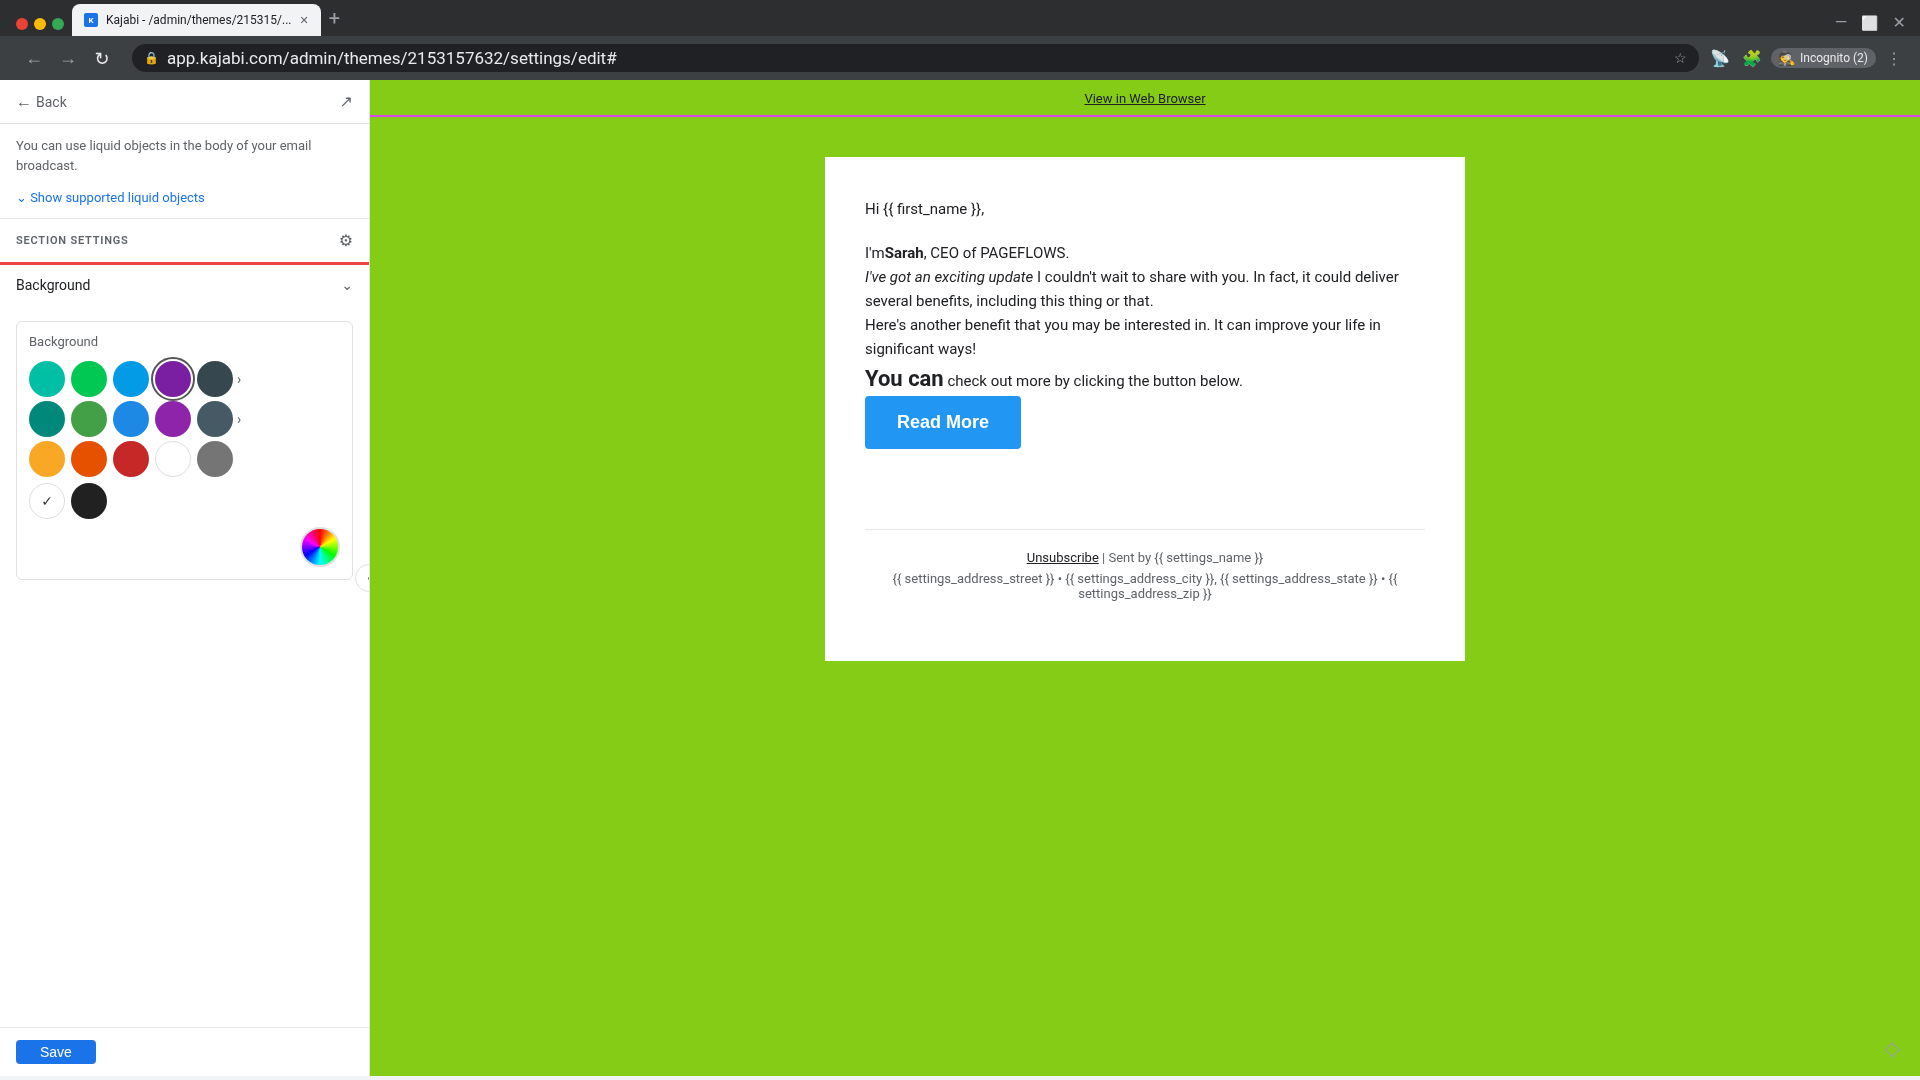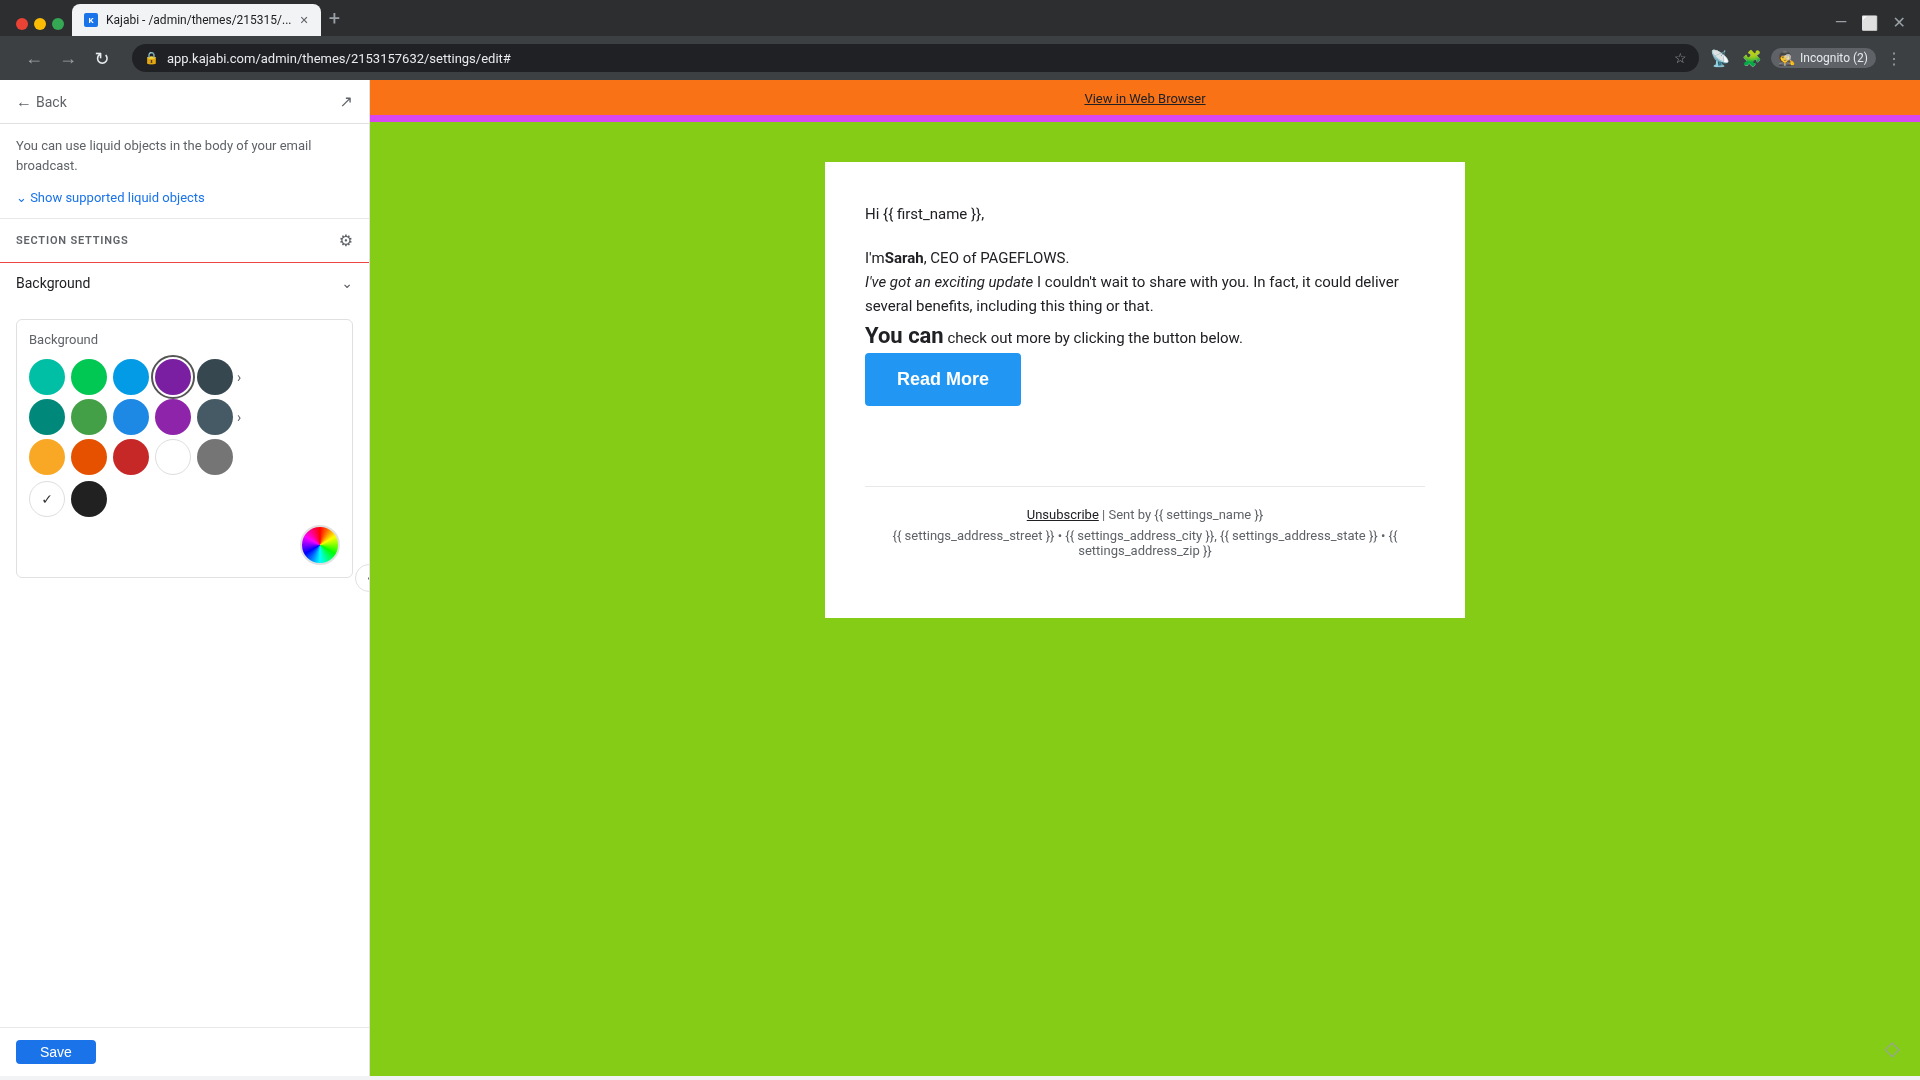--- a/index.html
+++ b/index.html
@@ -23,21 +23,21 @@
 
     .liquid-info { padding: 12px 16px; font-size: 13px; color: #5f6368; line-height: 1.5; }
     .show-liquid-link { color: #1a73e8; text-decoration: none; font-size: 13px; cursor: pointer; }
 
     
     .section-settings-header { padding: 12px 16px; display: flex; align-items: center; justify-content: space-between; border-top: 1px solid #e8e8e8; }
     .section-settings-title { font-size: 11px; font-weight: 600; color: #5f6368; letter-spacing: 0.8px; text-transform: uppercase; }
     .settings-gear { color: #5f6368; font-size: 16px; cursor: pointer; }
 
     
-    .background-section { border-top: 1px solid #ef4444; }
+    .background-section { border-top: 3px solid #ef4444; }
     .background-header { padding: 12px 16px; display: flex; align-items: center; justify-content: space-between; cursor: pointer; }
     .background-label { font-size: 14px; color: #202124; }
     .chevron-down { color: #5f6368; font-size: 14px; }
 
     
     .color-picker-area { padding: 16px; }
     .color-picker-inner { border: 1px solid #e0e0e0; border-radius: 6px; padding: 12px; }
     .color-picker-label { font-size: 13px; color: #5f6368; margin-bottom: 12px; }
 
     .color-grid { display: grid; grid-template-columns: repeat(5, 36px); gap: 6px; margin-bottom: 4px; }
@@ -92,21 +92,21 @@
     .top-bar { display: flex; flex-direction: column; }
     .wc { width: 12px; height: 12px; border-radius: 50%; }
     .wc-min { background: #fbbc04; }
     .wc-max { background: #34a853; }
     .wc-close { background: #ea4335; }
 
     .nav-area { display: flex; align-items: center; gap: 6px; padding: 0 8px; }
     .nav-icon { color: #9aa0a6; font-size: 18px; cursor: pointer; width: 28px; height: 28px; display: flex; align-items: center; justify-content: center; border-radius: 50%; }
 
     .url-bar-container { flex: 1; background: #202124; border-radius: 16px; height: 28px; display: flex; align-items: center; padding: 0 12px; gap: 8px; }
-    .url-text { color: #e8eaed; font-size: 13px; text-align: right; }
+    .url-text { color: #e8eaed; font-size: 17px; text-align: right; }
     .lock-icon { color: #9aa0a6; font-size: 12px; }
     .star-icon { color: #9aa0a6; font-size: 14px; }
 
     .right-controls { display: flex; align-items: center; gap: 4px; }
     .rc-btn { color: #9aa0a6; font-size: 16px; width: 28px; height: 28px; display: flex; align-items: center; justify-content: center; border-radius: 50%; cursor: pointer; }
 
     .incognito-badge { background: #5f6368; border-radius: 12px; padding: 2px 8px; display: flex; align-items: center; gap: 4px; }
     .incognito-icon { font-size: 14px; }
     .incognito-count { font-size: 12px; color: #e8eaed; }
     .active-tab { background: #f1f3f4; border-radius: 8px 8px 0 0; height: 32px; display: flex; align-items: center; padding: 0 12px; gap: 8px; min-width: 220px; }
@@ -255,37 +255,38 @@
     <div class="save-btn-container">
       <button class="save-btn">Save</button>
     </div>
 
     <div class="collapse-btn">‹</div>
 
   </div>
 
   <div style="flex:1; display:flex; flex-direction:column; overflow:hidden;">
 
-    <div style="background:#f97316; border-bottom:7px solid #d946ef; padding:8px; text-align:center;">
+    <div style="background:#84cc16; border-bottom:2px solid #d946ef; padding:8px; text-align:center;">
       <a style="color:#202124; font-size:13px; text-decoration:underline; cursor:pointer;">View in Web Browser</a>
     </div>
 
     <div class="preview-panel">
       <div class="email-content">
 
         <p class="email-greeting email-body">Hi {{ first_name }},</p>
 
         <p class="email-body">
           <span>I'm</span><span class="bold">Sarah</span><span>, CEO of PAGEFLOWS.</span>
         </p>
 
         <p class="email-body">
           <span class="italic">I've got an exciting update</span><span> I couldn't wait to share with you. In fact, it could deliver several benefits, including this thing or that.</span>
         </p>
 
+        <p class="email-body">Here's another benefit that you may be interested in. It can improve your life in significant ways!</p>
 
         <p class="email-body">
           <span class="you-can">You can</span><span> check out more by clicking the button below.</span>
         </p>
 
         <div style="margin-bottom:40px;">
           <button class="read-more-btn">Read More</button>
         </div>
 
         <div class="email-footer">

